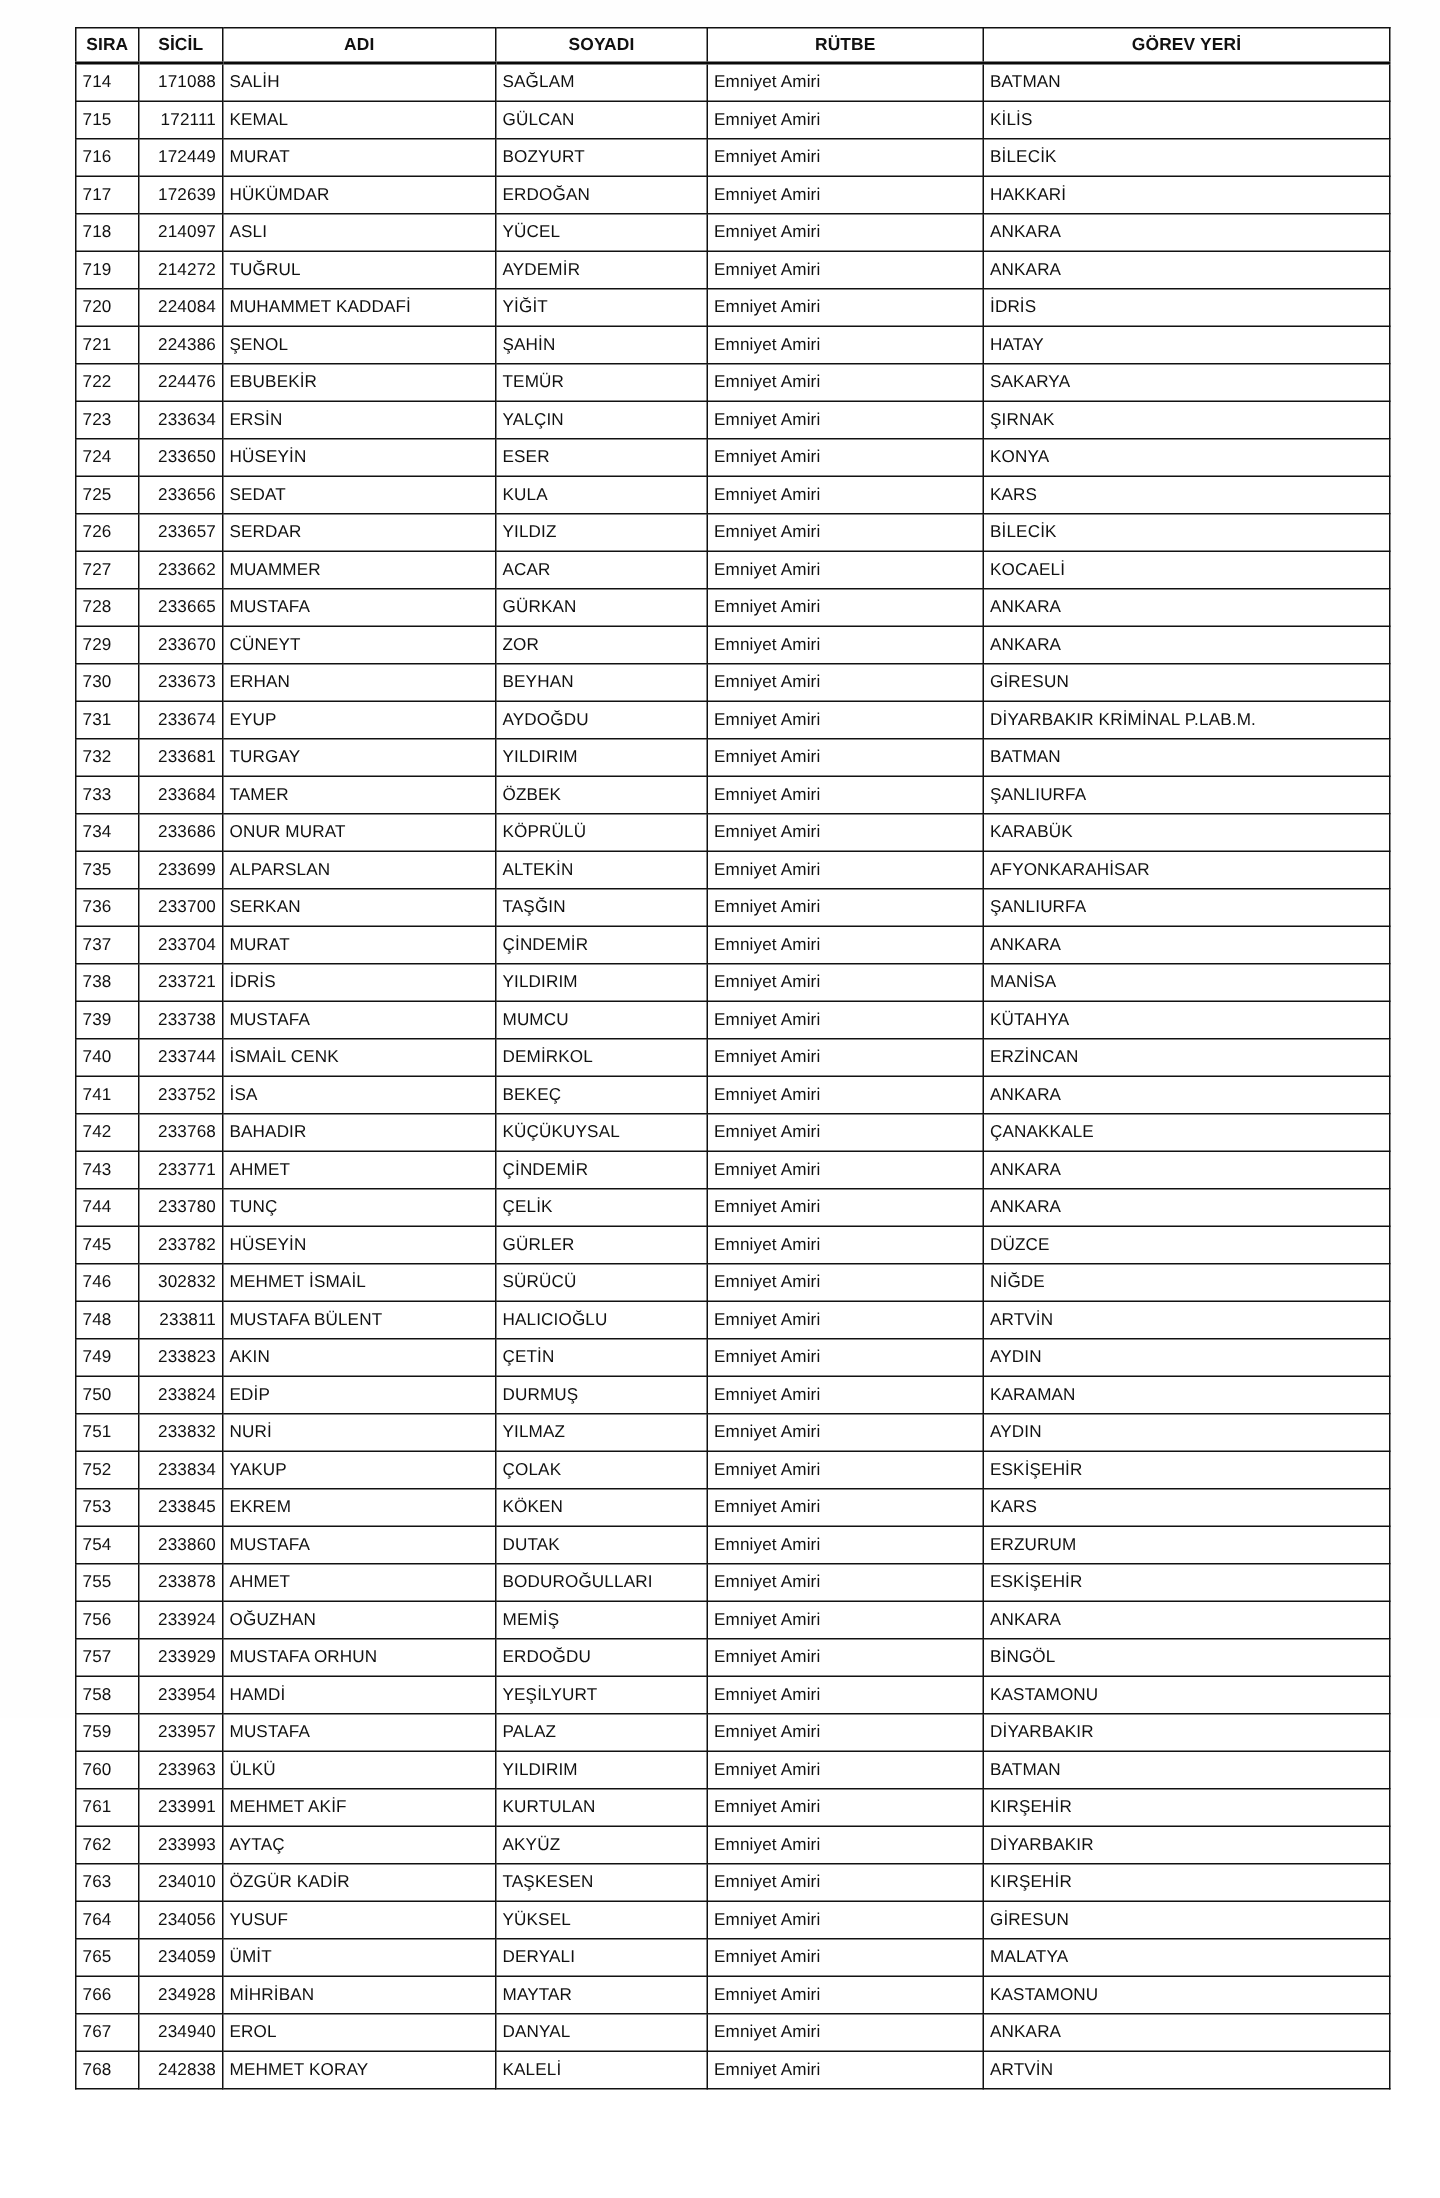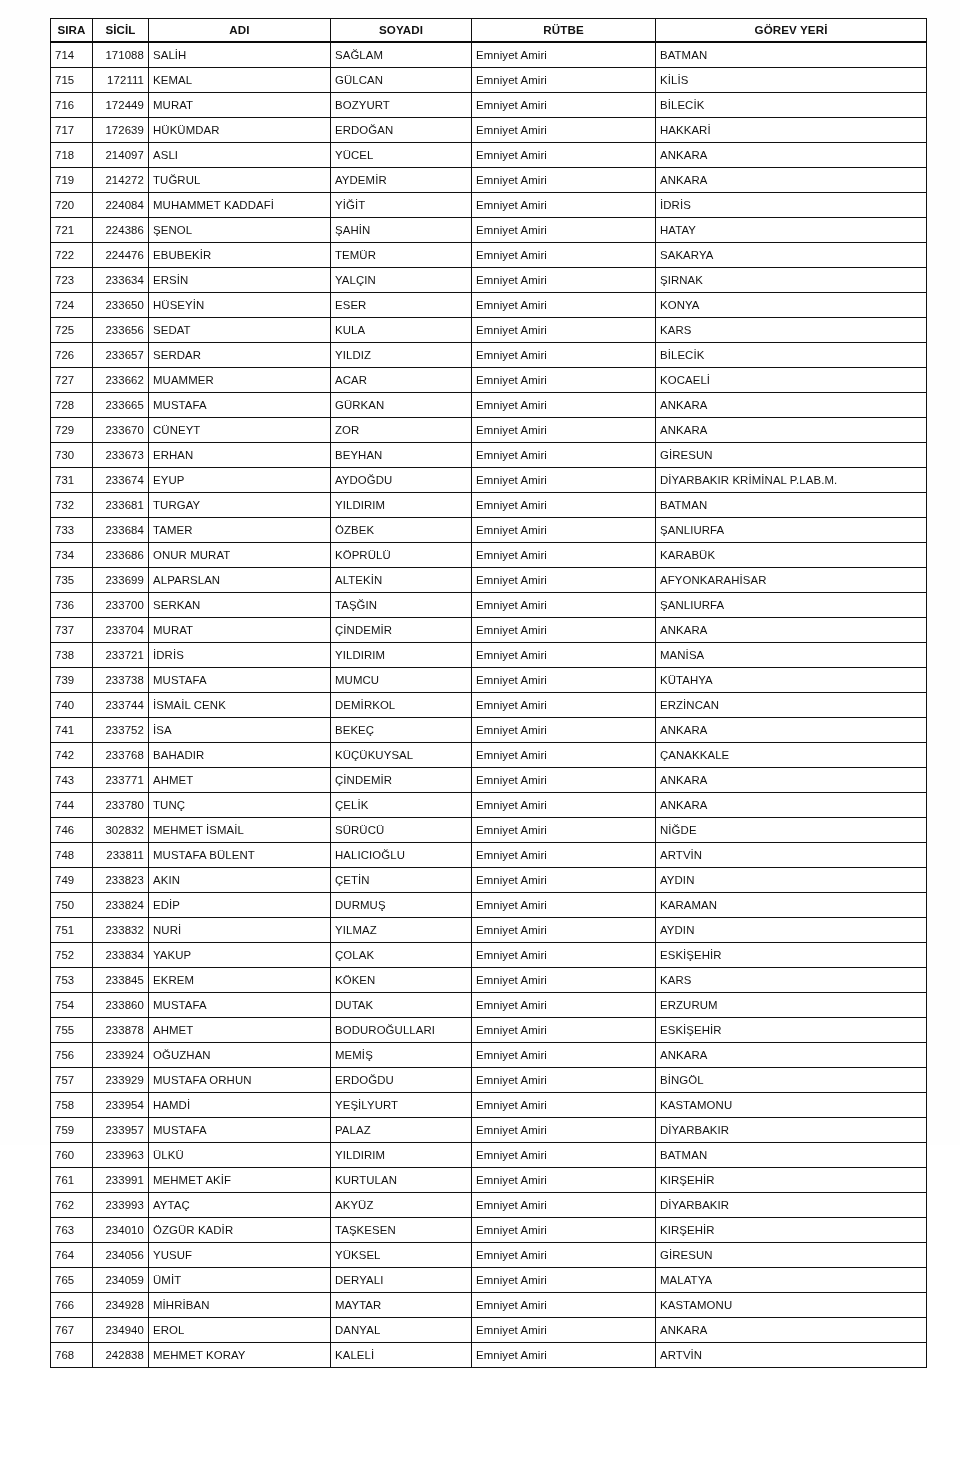--- a/index.html
+++ b/index.html
@@ -352,20 +352,28 @@
           </tr>
           <tr>
             <td class="sira">744</td>
             <td class="sicil">233780</td>
             <td class="adi">TUNÇ</td>
             <td class="soyadi">ÇELİK</td>
             <td class="rutbe">Emniyet Amiri</td>
             <td class="gorev">ANKARA</td>
           </tr>
           <tr>
+            <td class="sira">745</td>
+            <td class="sicil">233782</td>
+            <td class="adi">HÜSEYİN</td>
+            <td class="soyadi">GÜRLER</td>
+            <td class="rutbe">Emniyet Amiri</td>
+            <td class="gorev">DÜZCE</td>
+          </tr>
+          <tr>
             <td class="sira">746</td>
             <td class="sicil">302832</td>
             <td class="adi">MEHMET İSMAİL</td>
             <td class="soyadi">SÜRÜCÜ</td>
             <td class="rutbe">Emniyet Amiri</td>
             <td class="gorev">NİĞDE</td>
           </tr>
           <tr>
             <td class="sira">748</td>
             <td class="sicil">233811</td>

